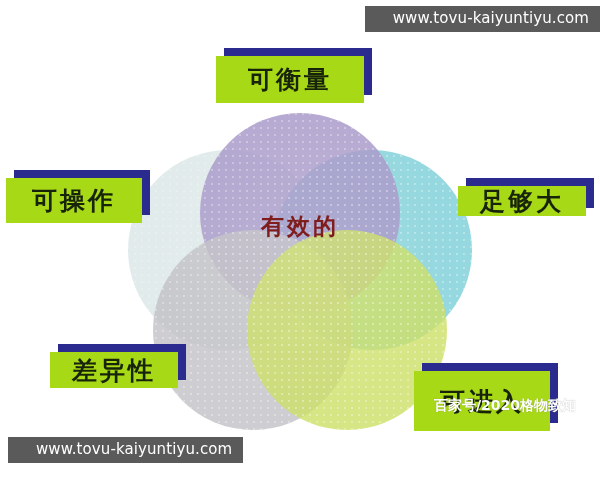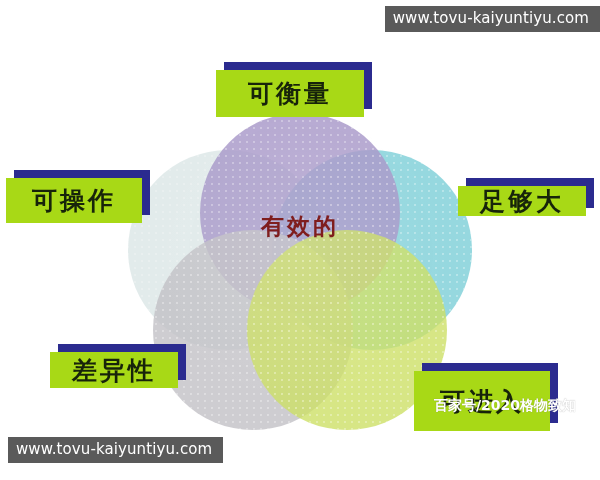--- a/index.html
+++ b/index.html
@@ -22,21 +22,21 @@
     overflow: hidden;
   }
 
   
   .wm {
     position: absolute;
     background: #5a5a5a;
     color: #ffffff;
     font-size: 15px;
     letter-spacing: 0.1px;
-    padding: 5px 11px 6px 8px;
+    padding: 5px 11px 6px 28px;
     white-space: nowrap;
     line-height: 1;
     font-family: "DejaVu Sans", "Liberation Sans", sans-serif;
   }
   .wm-top { top: 6px; right: 0px; }
   .wm-bottom { left: 8px; bottom: 17px; }
 
   .wm-cn {
     position: absolute;
     left: 398px;
@@ -105,21 +105,21 @@
     display: flex;
     align-items: center;
     justify-content: center;
     width: 100%;
     height: 100%;
     box-sizing: border-box;
     line-height: 1;
   }
 
   
-  .lbl-measurable { left: 216px; top: 70px;  width: 148px; height: 47px; }
+  .lbl-measurable { left: 216px; top: 56px;  width: 148px; height: 47px; }
   .lbl-actionable { left: 6px;   top: 178px; width: 136px; height: 45px; }
   .lbl-largeenough{ left: 458px; top: 186px; width: 128px; height: 30px; }
   .lbl-different  { left: 50px;  top: 352px; width: 128px; height: 36px; }
   .lbl-accessible { left: 414px; top: 371px; width: 136px; height: 60px; }
 </style>
 </head>
 <body>
 
 <div id="stage">
 

